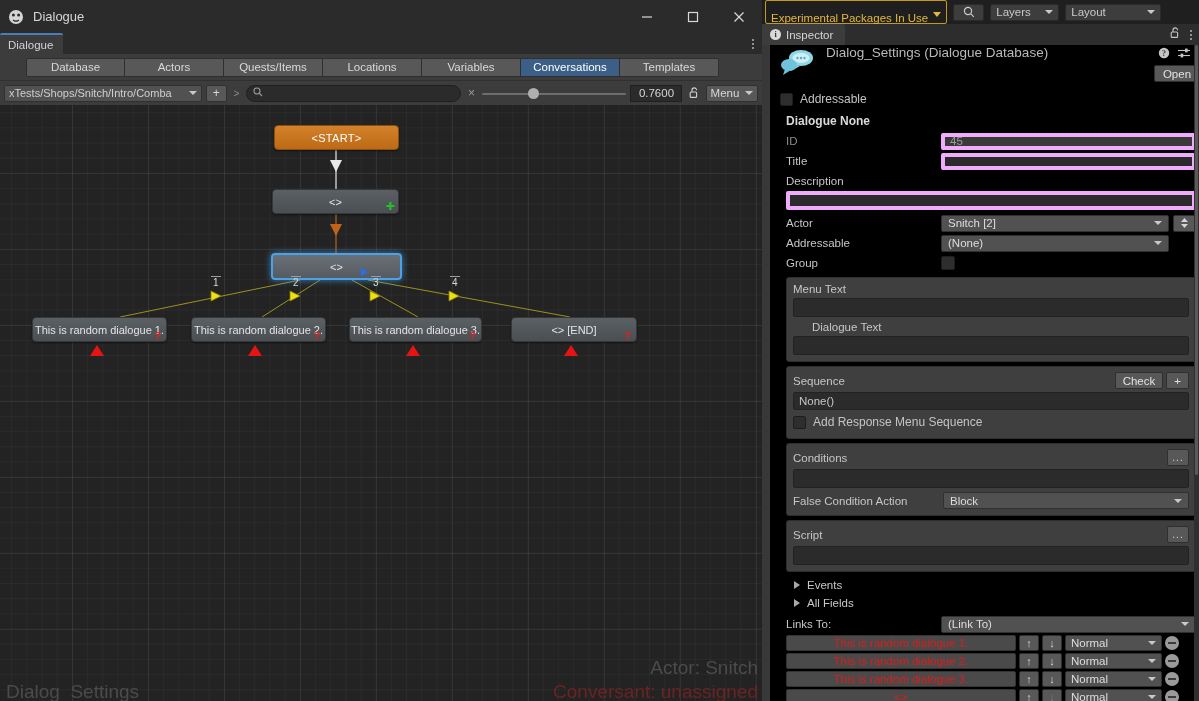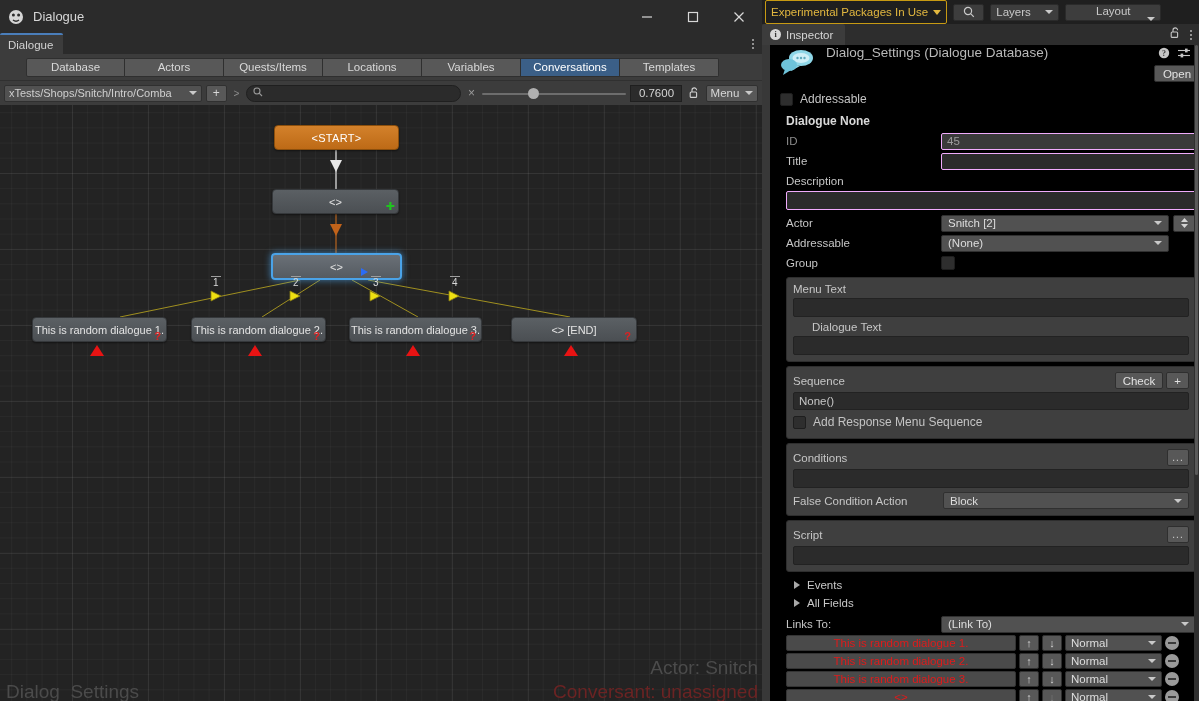--- a/index.html
+++ b/index.html
@@ -172,21 +172,21 @@
   
   #unity-right { position:absolute; left:762px; top:0; width:437px; height:701px; background:#383838; }
   .scene-bleed { position:absolute; right:0; top:24px; width:12px; height:677px;
     background:linear-gradient(180deg,#3a3a38 0%,#2a2722 18%,#8a7450 30%,#2b2620 46%,#35322c 60%,#b99a63 76%,#4a4235 92%,#2e2b26 100%);}
   .u-topbar {
     position:absolute; left:0; top:0; width:437px; height:24px; background:#1f1f1f;
     display:flex; align-items:center; gap:6px; padding:0 6px 0 3px;
   }
   .exp-pkg {
     height:17px; border:1px solid #c79a13; border-radius:2px; padding:11px 5px;
-    color:#e3b83f; font-size:11.5px; display:flex; align-items:center; gap:5px; background:#1f1f1f;
+    color:#e3b83f; font-size:11.5px; display:flex; gap:5px; background:#1f1f1f;
   }
   .arrow-dn-gold {
     width:0;height:0;border-left:4px solid transparent;border-right:4px solid transparent;
     border-top:5px solid #e3b83f;
   }
   .u-iconbtn {
     height:17px; width:31px; background:#3d3d3d; border:1px solid #2a2a2a; border-radius:2px;
     display:flex; align-items:center; justify-content:center;
   }
   .u-dd {
@@ -224,21 +224,21 @@
   .row-check { display:flex; align-items:center; gap:7px; padding-left:10px; height:20px; }
   .u-check {
     width:13px;height:13px;background:#2e2e2e;border:1px solid #1e1e1e;border-radius:2px;flex:none;
   }
   .sec-title { font-size:12px; font-weight:bold; color:#d9d9d9; padding:5px 0 3px 16px; }
 
   .f-row { display:flex; align-items:center; height:20px; padding-left:16px; }
   .f-label { width:155px; font-size:11.5px; color:#c6c6c6; flex:none; }
   .f-label.dim { color:#8c8c8c; }
   .f-input {
-    flex:1; margin-right:11px; height:17px; background:#2b2b2b; border:1px solid #f0abfc;
+    flex:1; margin-right:11px; height:17px; background:#2b2b2b; border:4px solid #f0abfc;
     border-radius:2px; color:#b3b3b3; font-size:11.5px; display:flex; align-items:center; padding:0 5px;
   }
   .f-input.readonly { background:#3a3a3a; color:#9c9c9c; }
   .f-dd {
     flex:1; margin-right:11px; height:17px; background:#515151; border:1px solid #303030;
     border-radius:2px; color:#dddddd; font-size:11.5px; display:flex; align-items:center; padding:0 6px;
   }
   .f-dd .arrow { margin-left:auto; }
   .stepper {
     width:23px; height:17px; background:#585858; border:1px solid #2f2f2f; border-radius:2px;
@@ -492,21 +492,21 @@
             <circle cx="5" cy="5" r="3.6" fill="none" stroke="#c9c9c9" stroke-width="1.2"></circle>
             <line x1="7.6" y1="7.6" x2="10.8" y2="10.8" stroke="#c9c9c9" stroke-width="1.2"></line>
           </svg>
       </div>
       <div class="u-dd" style="width:69px;">
         <span>Layers</span>
         <span class="arrow">
             <i class="arrow-dn"></i>
           </span>
       </div>
-      <div class="u-dd" style="width:96px;flex-direction:column;">
+      <div class="u-dd" style="width:96px;">
         <span>Layout</span>
         <span class="arrow">
             <i class="arrow-dn"></i>
           </span>
       </div>
     </div>
 
     <div class="insp-tabrow">
       <div class="insp-tab">
         <span class="info-circle">i</span>

